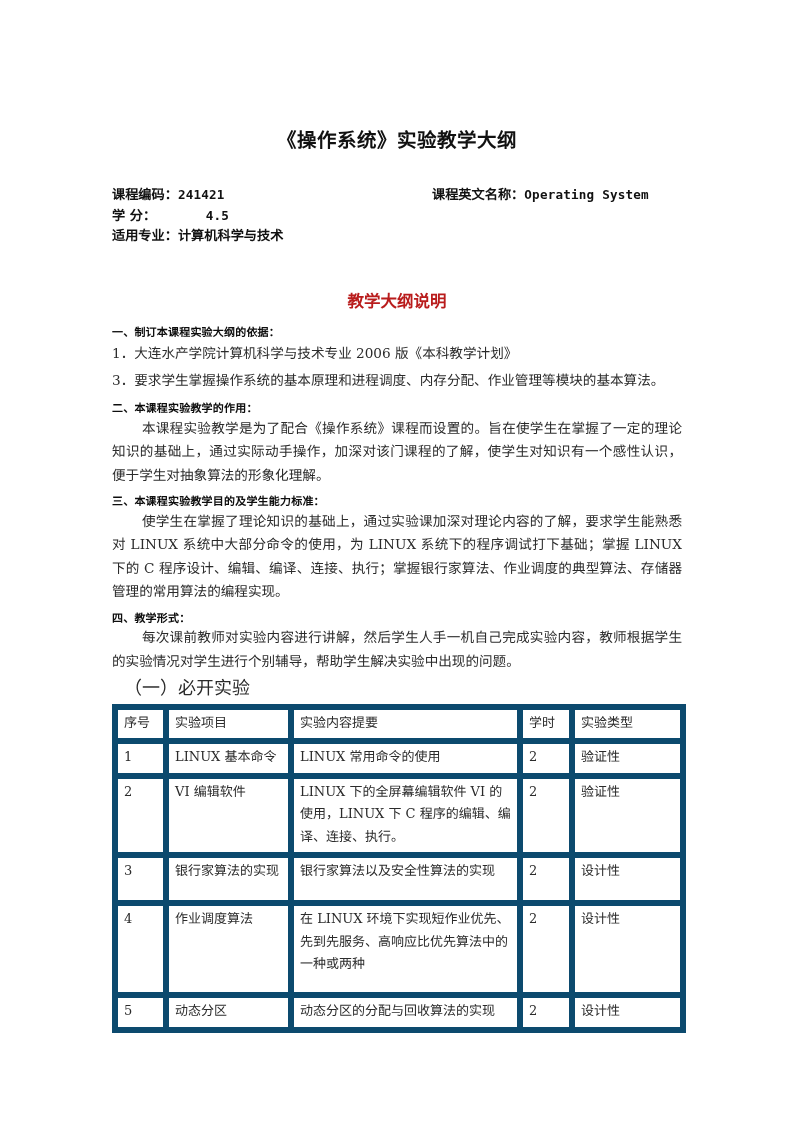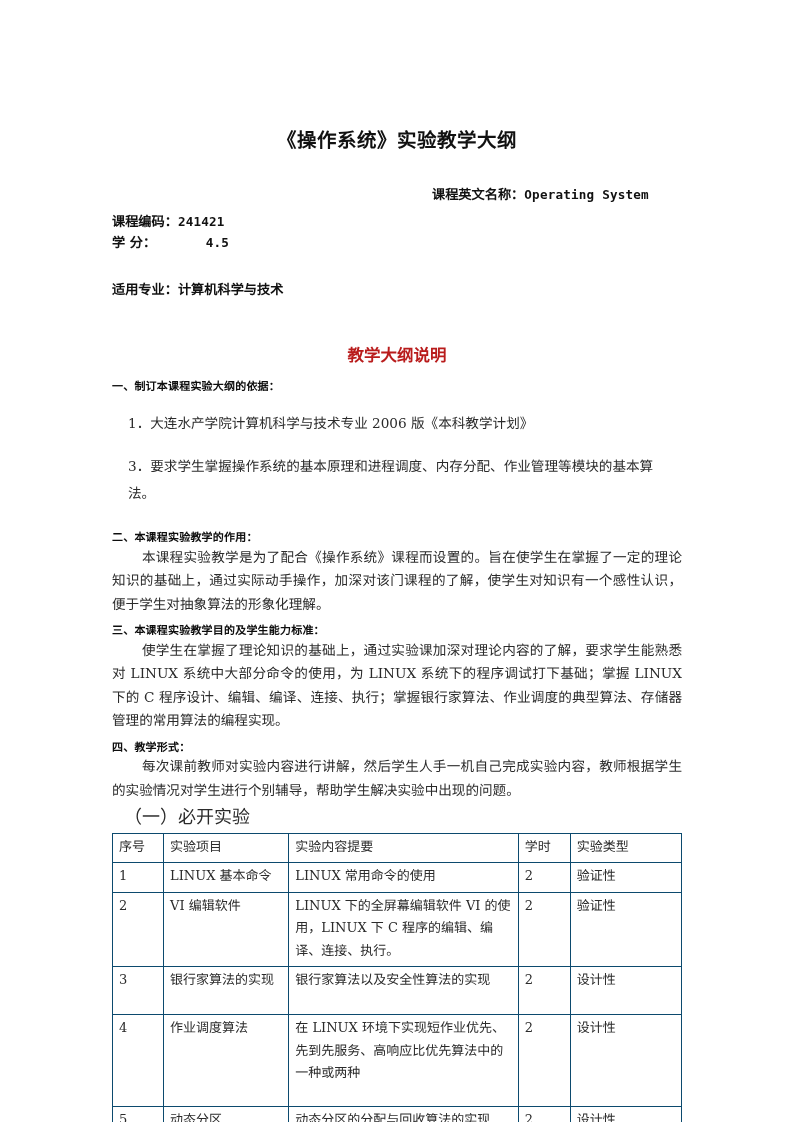--- a/index.html
+++ b/index.html
@@ -55,21 +55,20 @@
     color: #111;
   }
   .meta-row {
     display: flex;
     white-space: nowrap;
   }
   .meta-col-left {
     width: 320px;
     flex: 0 0 320px;
     display: flex;
-    margin-top: 27px;
   }
   .meta-col-right {
     flex: 1 1 auto;
     display: flex;
   }
   .meta-label {
     display: inline-block;
   }
   .meta-label.spread-3 {
     display: inline-flex;
@@ -129,21 +128,21 @@
     text-justify: inter-ideograph;
     color: #2b2b2b;
   }
   .para.indent {
     text-indent: 2.2em;
   }
   .list-item {
     font-family: "DejaVu Serif", "Liberation Serif", serif;
     font-size: 13.6px;
     line-height: 27px;
-    margin: 16px;
+    margin: 0;
     color: #2b2b2b;
   }
   .sub-label {
     font-family: "DejaVu Serif", "Liberation Serif", serif;
     font-size: 18px;
     line-height: 22px;
     margin: 0;
     padding-top: 4px;
     padding-left: 12px;
     color: #2b2b2b;
@@ -151,21 +150,21 @@
 
   
   .exp-table {
     border-collapse: collapse;
     width: 570px;
     margin-top: 5px;
     table-layout: fixed;
     font-family: "DejaVu Serif", "Liberation Serif", serif;
   }
   .exp-table td, .exp-table th {
-    border: 1px solid #0c4a6e;
+    border: 6px solid #0c4a6e;
     font-size: 13px;
     line-height: 22.5px;
     color: #2b2b2b;
     font-weight: 400;
     text-align: left;
     vertical-align: top;
     padding: 2px 5px 4px 6px;
   }
   .exp-table th {
     font-weight: 400;

